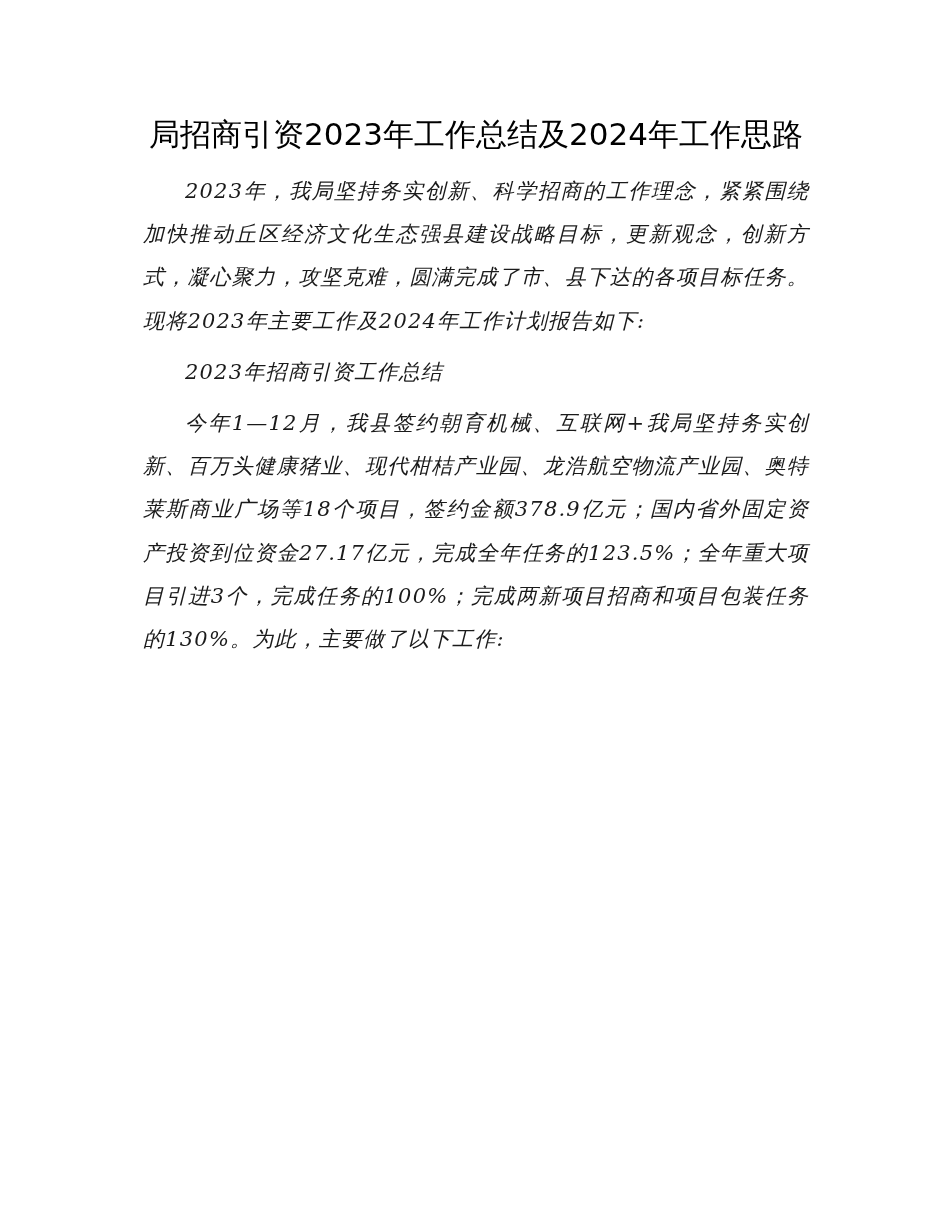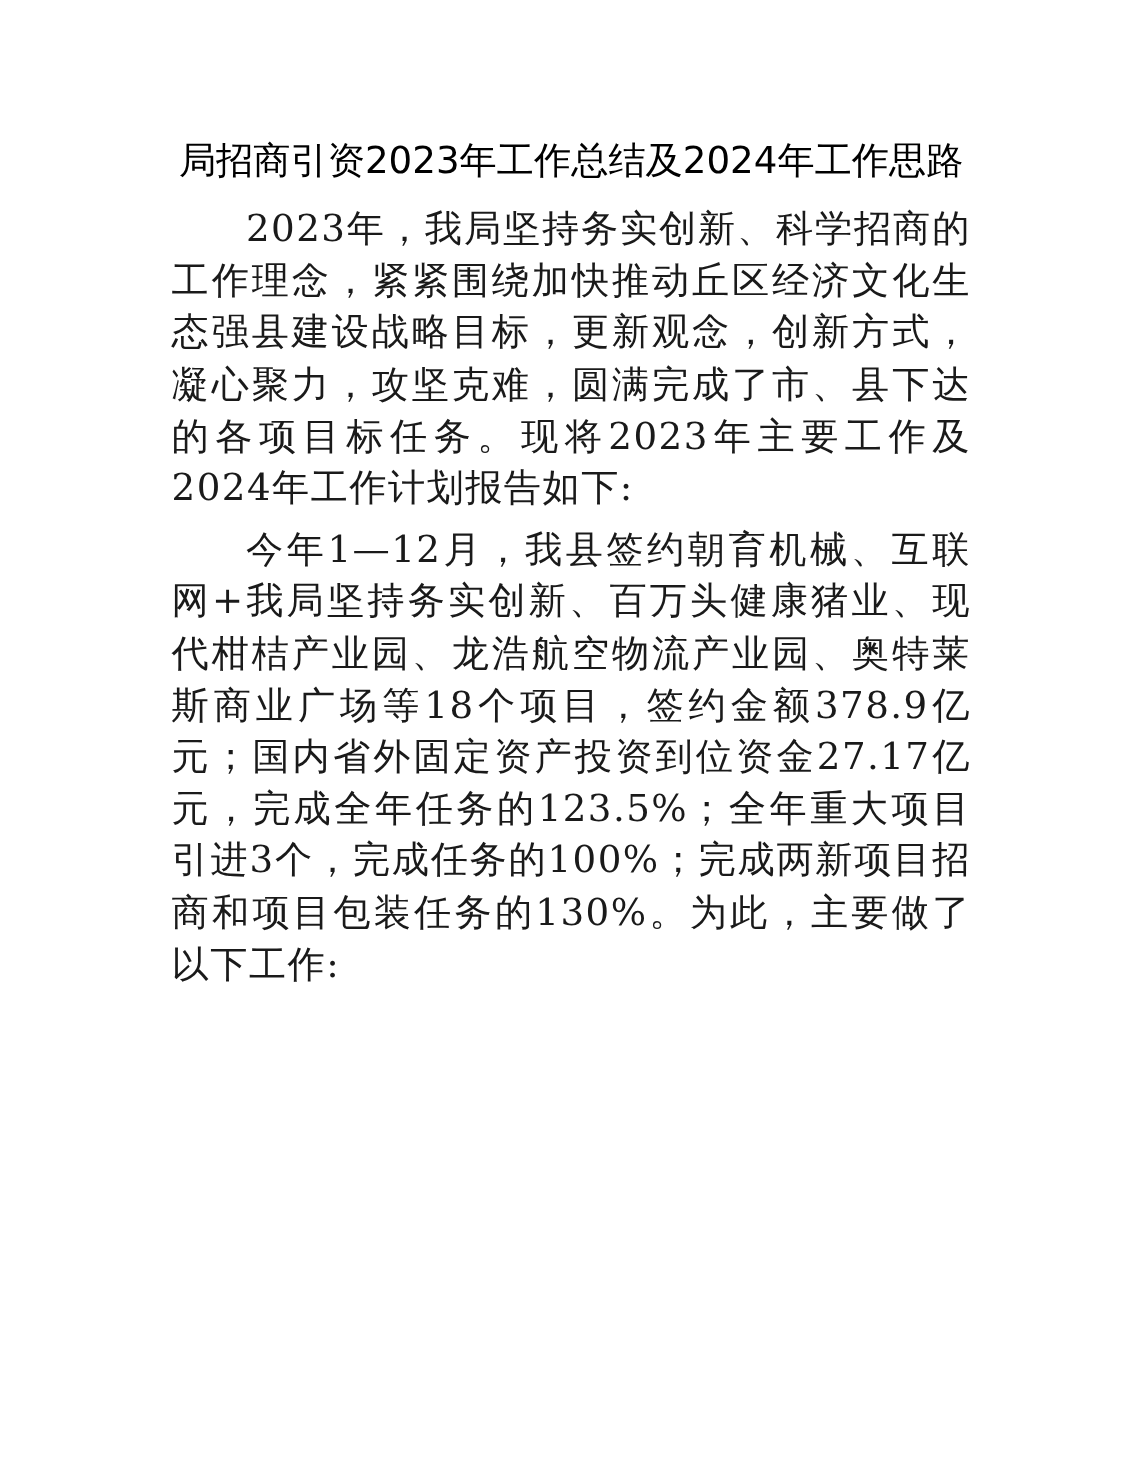--- a/index.html
+++ b/index.html
@@ -25,24 +25,25 @@
       font-size: 31px;
       line-height: 44px;
       font-weight: normal;
       text-align: center;
       margin: 0 -20px 0 -20px;
       letter-spacing: 0px;
       color: #000000;
     }
     .body-text {
       font-family: "DejaVu Serif", "Liberation Serif", serif;
-      font-size: 31px;
+      font-size: 21px;
       line-height: 43.2px;
       color: #1a1a1a;
       margin-top: 14px;
+      font-style: italic;
     }
     .para {
       margin: 0;
       text-align: justify;
       text-justify: inter-character;
       letter-spacing: 1.2px;
     }
     .para.indent {
       text-indent: 2em;
     }
@@ -55,15 +56,16 @@
     }
   </style>
 </head>
 <body>
 
 <div class="page">
   <h1 class="doc-title">局招商引资2023年工作总结及2024年工作思路</h1>
 
   <div class="body-text">
     <p class="para indent">2023年，我局坚持务实创新、科学招商的工作理念，紧紧围绕加快推动丘区经济文化生态强县建设战略目标，更新观念，创新方式，凝心聚力，攻坚克难，圆满完成了市、县下达的各项目标任务。现将2023年主要工作及2024年工作计划报告如下:</p>
+    <p class="para heading gap-before">2023年招商引资工作总结</p>
     <p class="para indent gap-before">今年1—12月，我县签约朝育机械、互联网+我局坚持务实创新、百万头健康猪业、现代柑桔产业园、龙浩航空物流产业园、奥特莱斯商业广场等18个项目，签约金额378.9亿元；国内省外固定资产投资到位资金27.17亿元，完成全年任务的123.5%；全年重大项目引进3个，完成任务的100%；完成两新项目招商和项目包装任务的130%。为此，主要做了以下工作:</p>
   </div>
 </div>
 
 </body></html>

